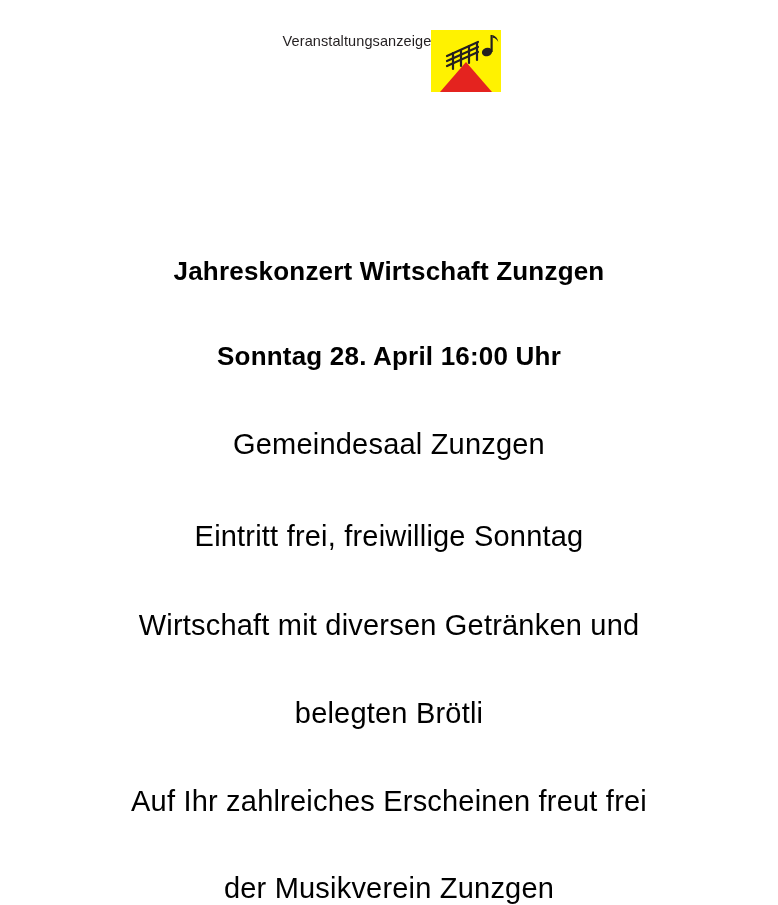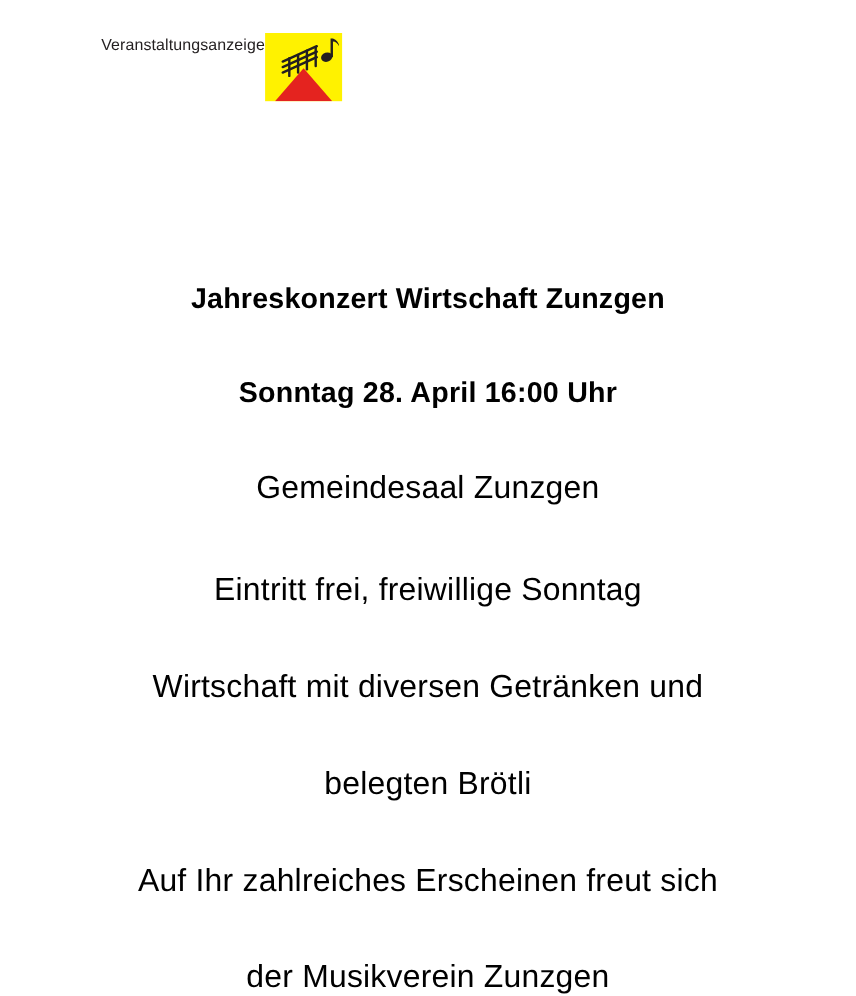--- a/index.html
+++ b/index.html
@@ -26,21 +26,21 @@
   }
 
   
   .header {
     position: absolute;
     top: 30px;
     left: 92px;
     right: 86px;
     display: flex;
     align-items: flex-start;
-    justify-content: flex-start;
+    justify-content: center;
   }
 
   .header-text {
     display: flex;
     flex-direction: column;
     gap: 8px;
     padding-top: 4px;
   }
 
   .kicker {
@@ -157,17 +157,17 @@
 
   </div>
 
   <div class="content">
     <p class="line bold l1">Jahreskonzert Wirtschaft Zunzgen</p>
     <p class="line bold l2">Sonntag 28. April 16:00 Uhr</p>
     <p class="line normal l3">Gemeindesaal Zunzgen</p>
     <p class="line normal l4">Eintritt frei, freiwillige Sonntag</p>
     <p class="line normal l5">Wirtschaft mit diversen Getränken und</p>
     <p class="line normal l5">belegten Brötli</p>
-    <p class="line normal l6">Auf Ihr zahlreiches Erscheinen freut sich</p>
+    <p class="line normal l6">Auf Ihr zahlreiches Erscheinen freut frei</p>
     <p class="line normal l7">der Musikverein Zunzgen</p>
   </div>
 
 </div>
 
 </body></html>

